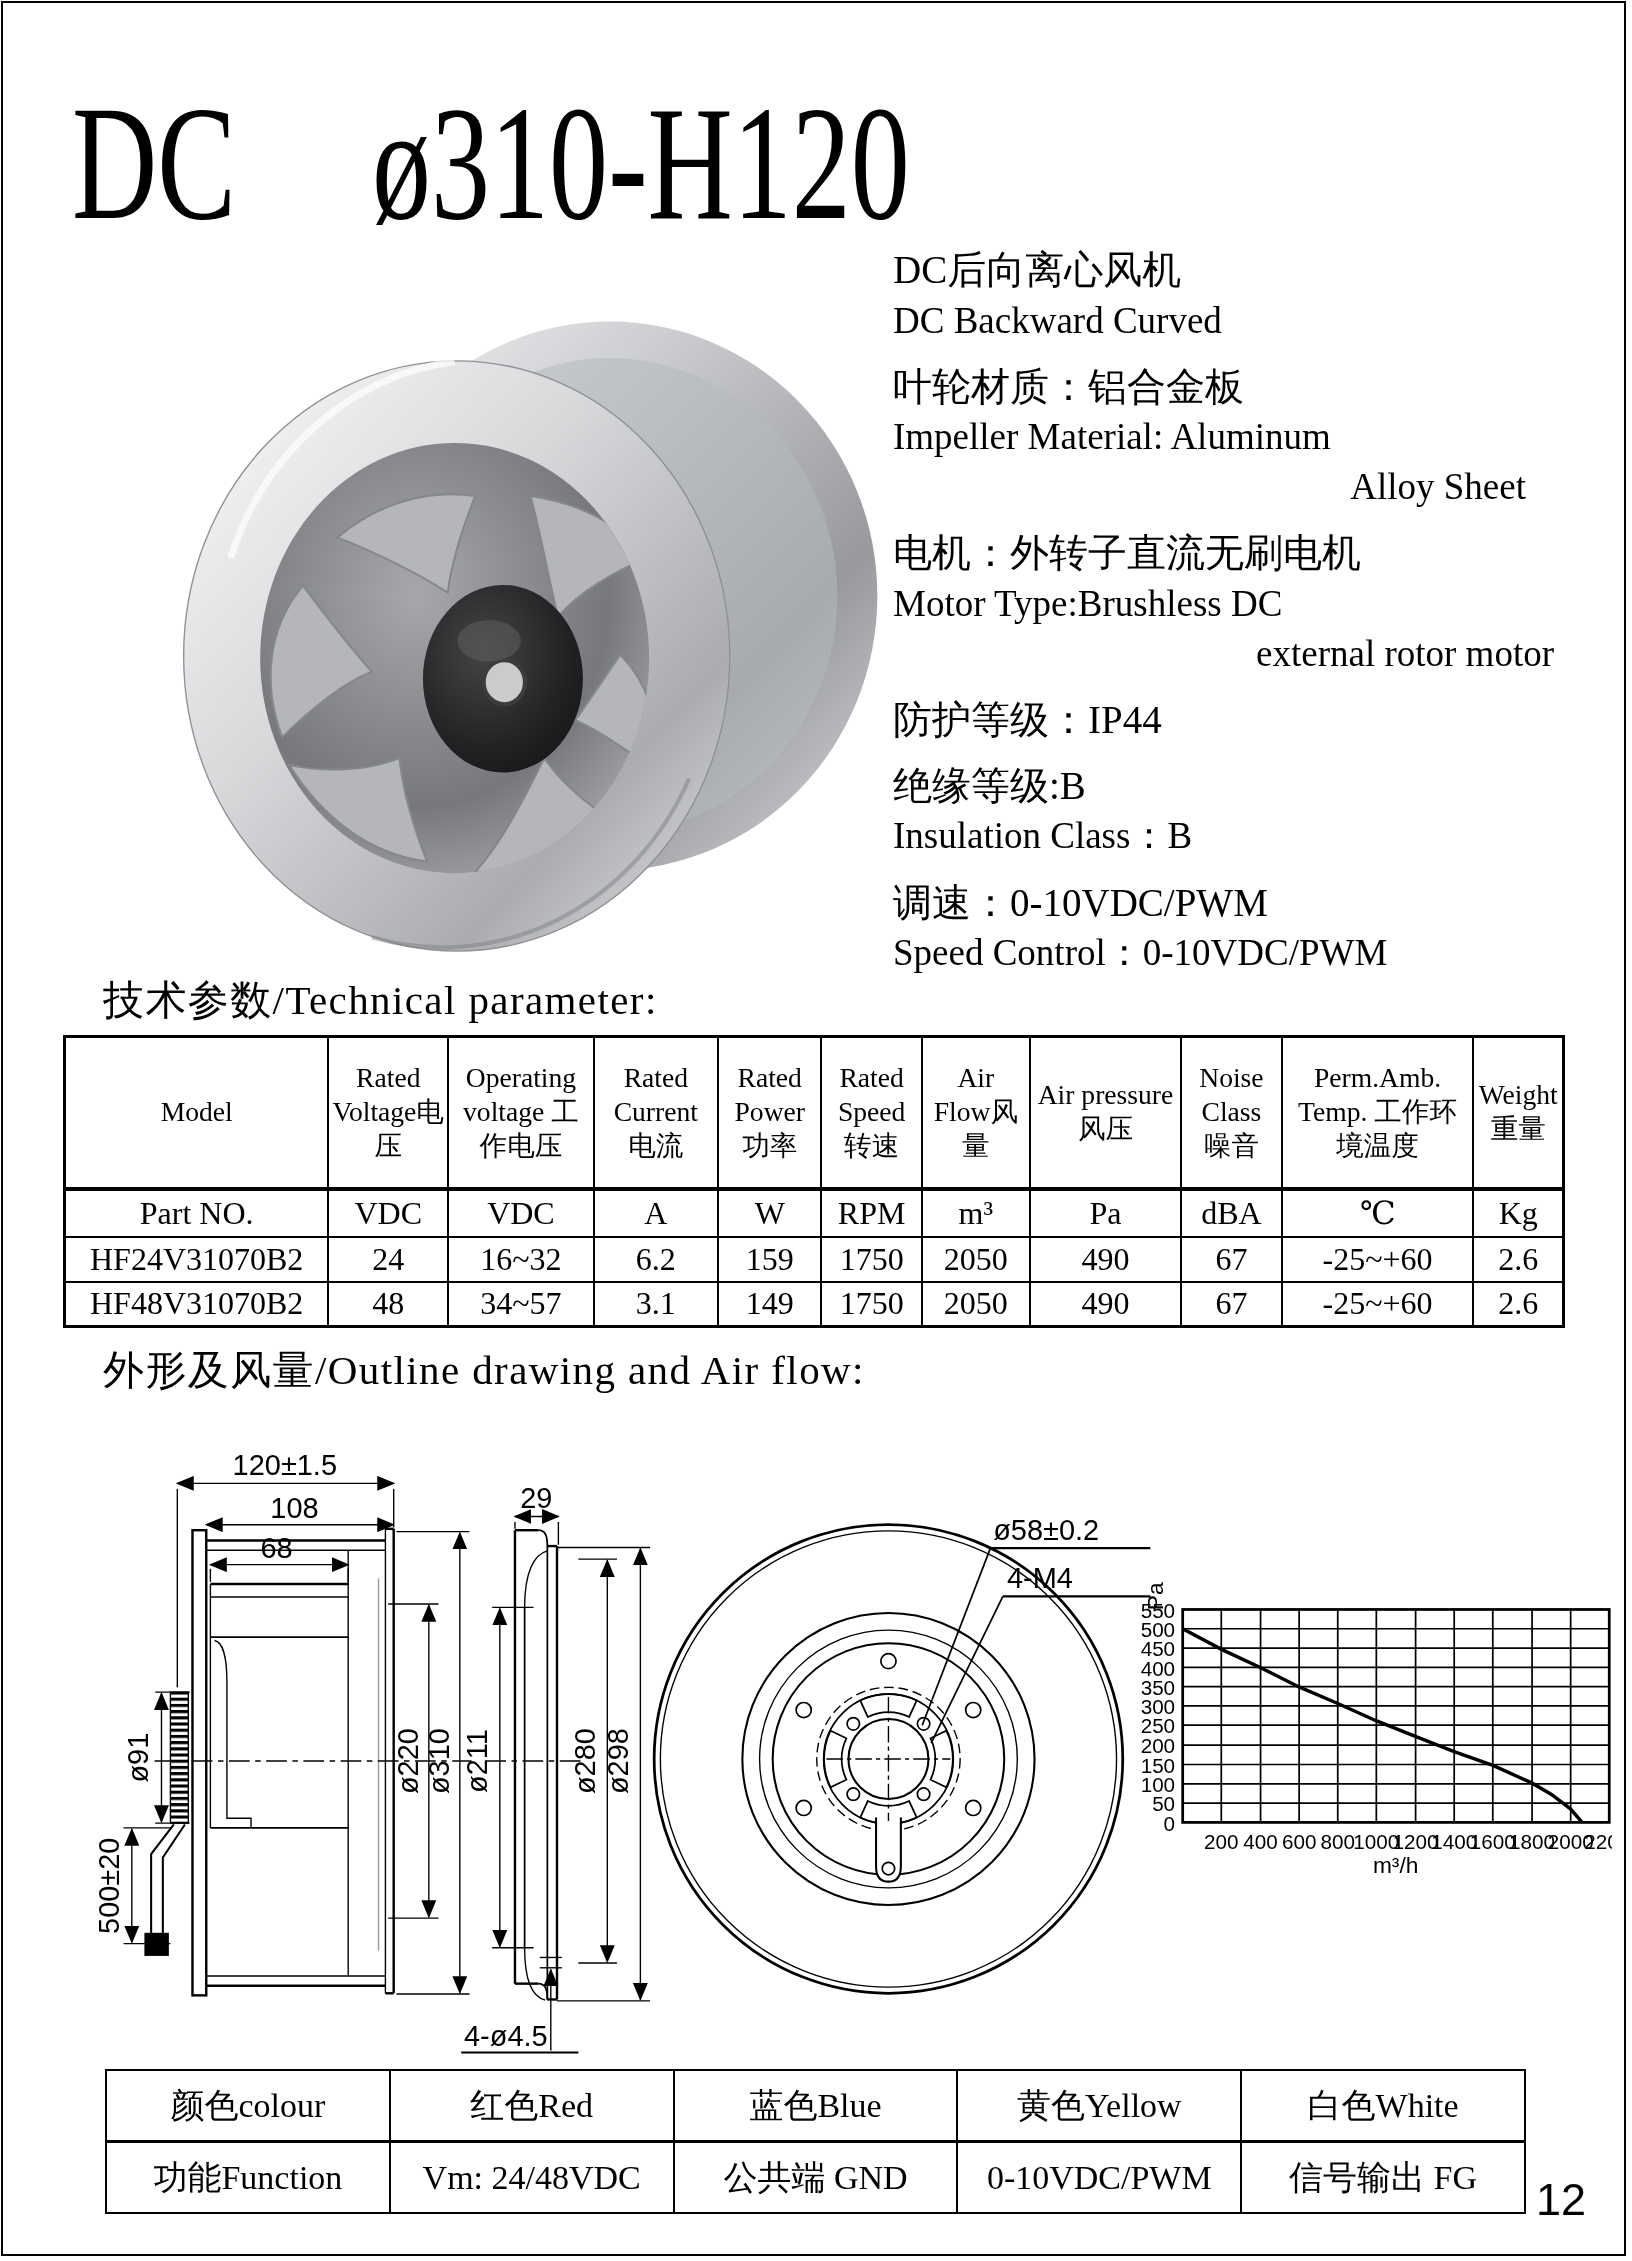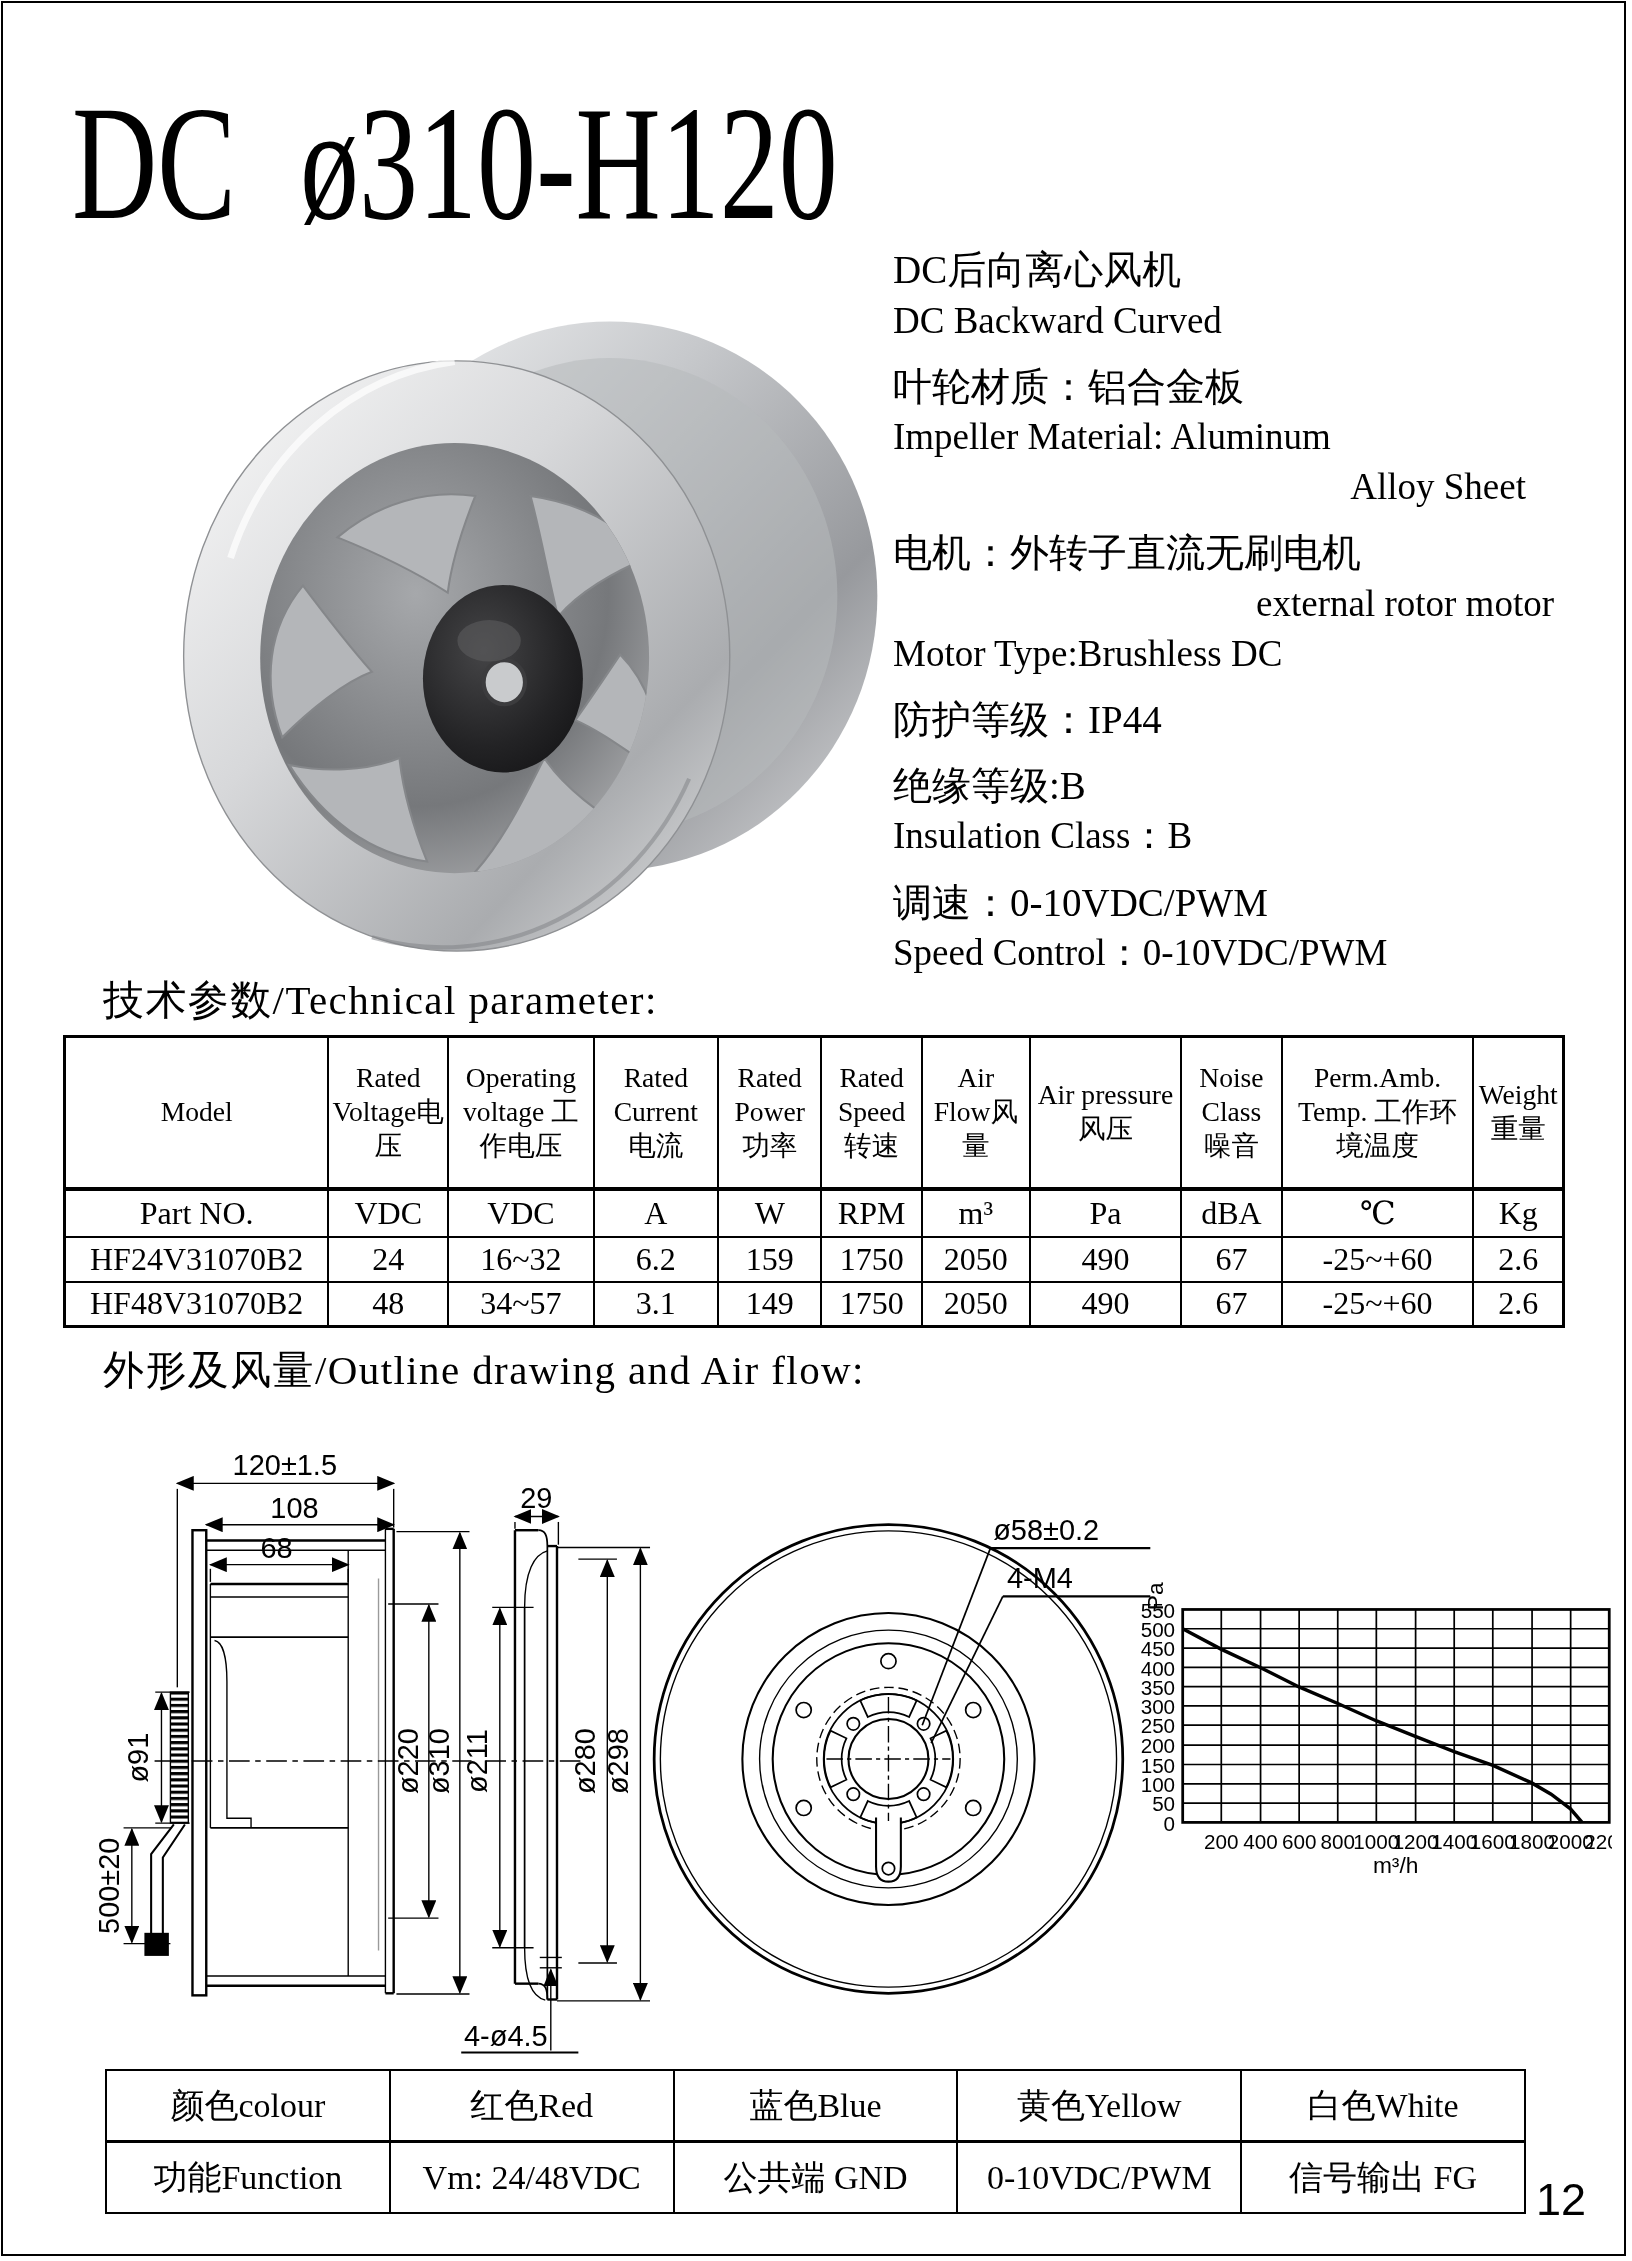--- a/index.html
+++ b/index.html
@@ -1,20 +1,20 @@
 <!DOCTYPE html>
 <html style="font-size:11px"><head>
 <meta charset="utf-8">
 <style>
   html,body{margin:0;padding:0;background:#fff;}
   body{width:1633px;height:2261px;position:relative;overflow:hidden;
        font-family:"Liberation Serif","DejaVu Serif",serif;color:#000;}
   .frame{position:absolute;left:1.4px;top:1.4px;width:1621px;height:2251px;border:2.8px solid #000;}
   
-  .title{position:absolute;left:72px;top:81px;display:flex;white-space:pre;}
+  .title{position:absolute;left:72px;top:81px;display:flex;gap:72px;white-space:pre;}
   .title span{display:inline-block;font-size:164px;line-height:1;font-weight:500;
               transform:scaleX(.72);transform-origin:0 50%;}
   
   .specs{position:absolute;left:893px;top:219px;width:720px;margin-top:26px;}
   .spec-line{height:50px;display:flex;align-items:center;}
   .spec-line.zh{font-size:39px;}
   .spec-line.en{font-size:37px;}
   .spec-line.grp{margin-top:16.5px;}
   .spec-line.r1{justify-content:flex-end;padding-right:87px;}
   .spec-line.r2{justify-content:flex-end;padding-right:59px;}
@@ -110,22 +110,22 @@
   </g>
 </svg>
 
 <div class="specs">
   <div class="spec-line zh">DC后向离心风机</div>
   <div class="spec-line en">DC Backward Curved</div>
   <div class="spec-line zh grp">叶轮材质：铝合金板</div>
   <div class="spec-line en">Impeller Material: Aluminum</div>
   <div class="spec-line en r1">Alloy Sheet</div>
   <div class="spec-line zh grp">电机：外转子直流无刷电机</div>
+  <div class="spec-line en">Motor Type:Brushless DC</div>
   <div class="spec-line en r2">external rotor motor</div>
-  <div class="spec-line en">Motor Type:Brushless DC</div>
   <div class="spec-line zh grp">防护等级：IP44</div>
   <div class="spec-line zh grp">绝缘等级:B</div>
   <div class="spec-line en">Insulation Class：B</div>
   <div class="spec-line zh grp">调速：0-10VDC/PWM</div>
   <div class="spec-line en">Speed Control：0-10VDC/PWM</div>
 </div>
 
 <div class="sec-h h-tech">技术参数/Technical parameter:</div>
 
 <table class="tech">

